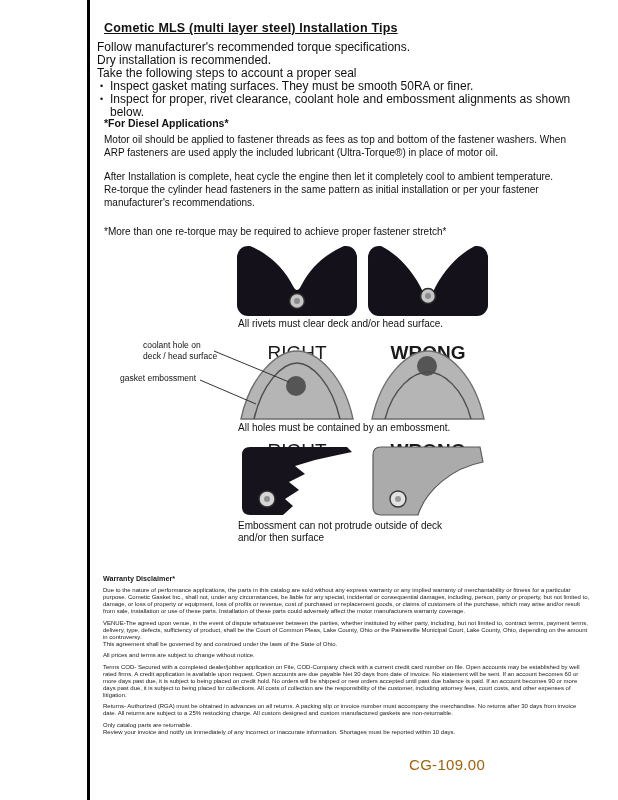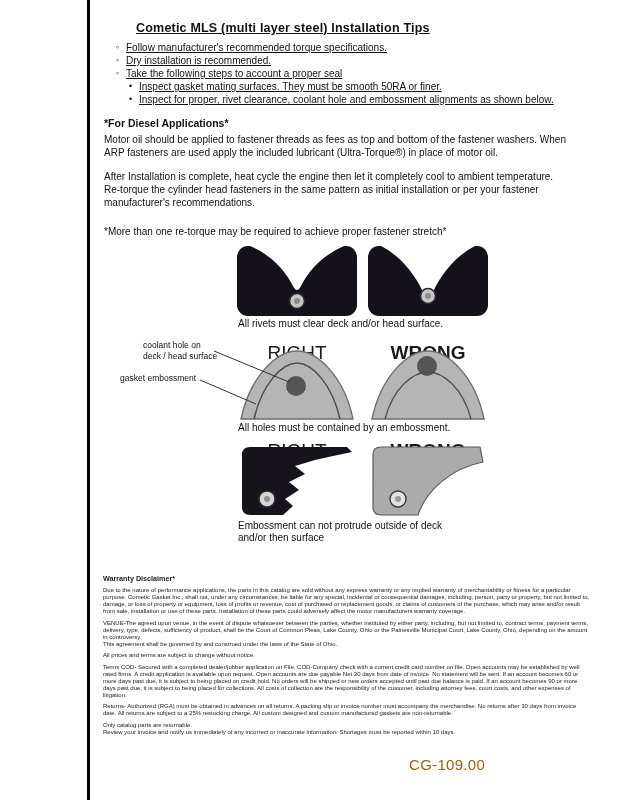--- a/index.html
+++ b/index.html
@@ -1,22 +1,22 @@
 <!DOCTYPE html>
 <html><head>
 <meta charset="utf-8">
 <style>
   html, body { margin: 0; padding: 0; }
   body { background: #ffffff; font-family: "Liberation Sans", sans-serif; }
   .page { position: relative; width: 618px; height: 800px; background: #ffffff; color: #111; overflow: hidden; }
   .left-rule { position: absolute; left: 87px; top: 0; width: 3px; height: 800px; background: #000; }
 
-  .title { position: absolute; left: 104px; top: 21px; font-size: 12.5px; font-weight: bold; text-decoration: underline; letter-spacing: .2px; margin-left: 32px; }
+  .title { position: absolute; left: 104px; top: 21px; font-size: 12.5px; font-weight: bold; text-decoration: underline; letter-spacing: .2px; }
 
-  .bullets { position: absolute; left: 116px; top: 41px; width: 485px; font-size: 10px; line-height: 13px; text-decoration: underline; }
+  .bullets { position: absolute; left: 87px; top: 41px; width: 485px; font-size: 12px; line-height: 13px; }
   .b-item { position: relative; padding-left: 10px; }
   .b-item::before { content: "◦"; position: absolute; left: 0; top: 0; font-size: 9px; }
   .b-item.sub { margin-left: 13px; }
   .b-item.sub::before { content: "•"; }
 
   .diesel-h { position: absolute; left: 104px; top: 117px; font-size: 10.5px; font-weight: bold; }
   .para { position: absolute; left: 104px; font-size: 10px; line-height: 12.8px; }
   .p1 { top: 134px; width: 466px; }
   .p2 { top: 171px; width: 452px; }
   .note { top: 210px; width: 480px; margin-top: 16px; }

